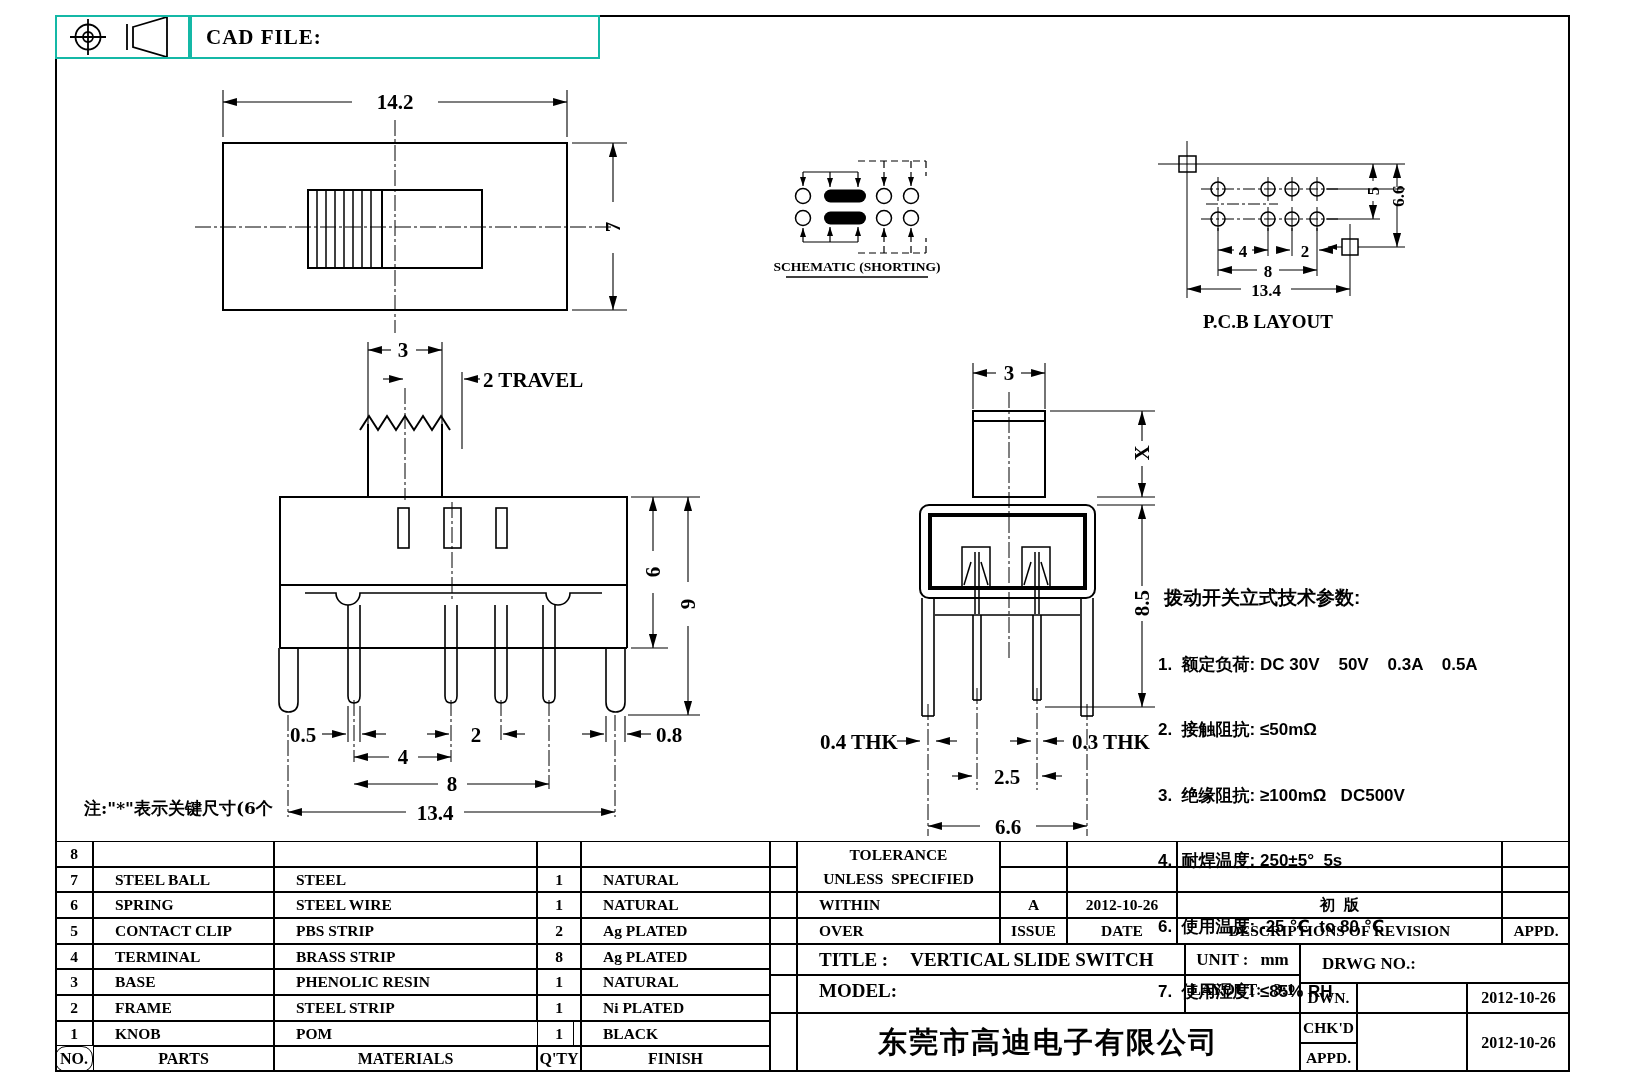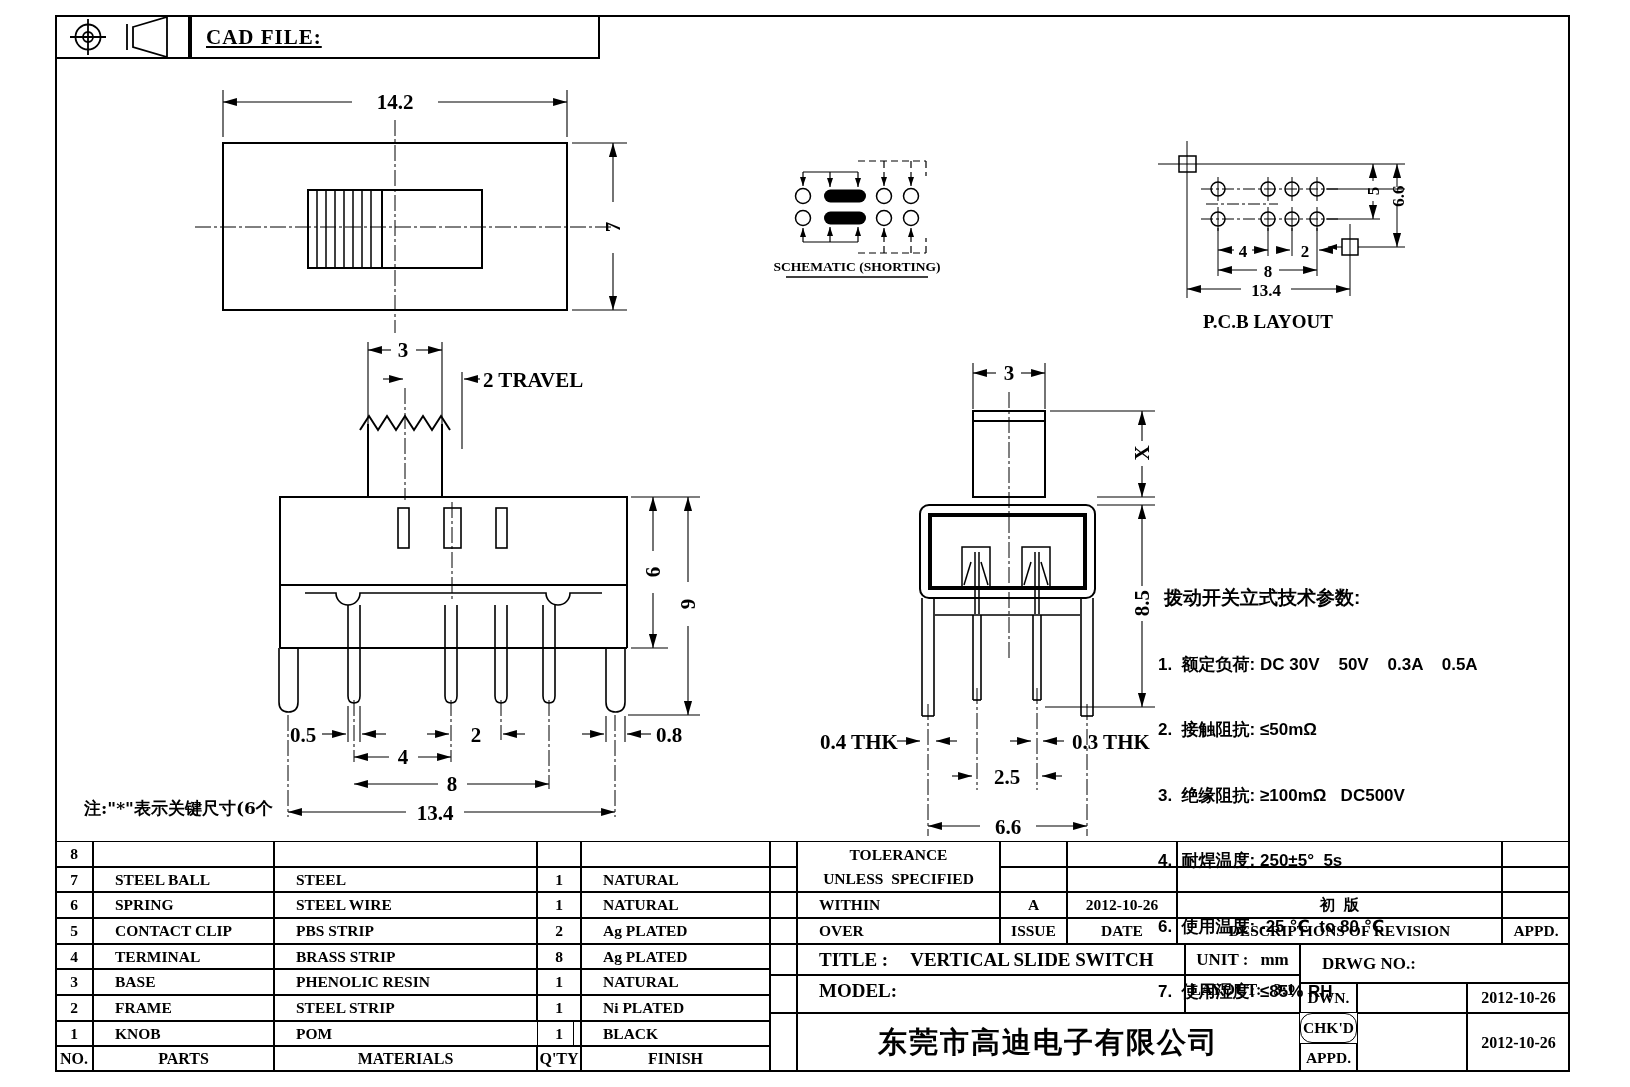--- a/index.html
+++ b/index.html
@@ -1,19 +1,19 @@
 <!DOCTYPE html>
 <html><head>
 <meta charset="utf-8">
 <style>
   html,body{margin:0;padding:0;background:#fff;}
   #sheet{position:relative;width:1630px;height:1087px;background:#fff;overflow:hidden;
          font-family:"Liberation Serif","DejaVu Serif",serif;color:#000;}
   #cadsvg{position:absolute;left:0;top:0;z-index:1;}
-  .box{position:absolute;box-sizing:border-box;border:2px solid #000000;background:transparent;z-index:2;text-decoration:underline;}
+  .box{position:absolute;box-sizing:border-box;border:2px solid #14b8a6;background:transparent;z-index:2;}
   .frame{position:absolute;box-sizing:border-box;border:2.5px solid #000;z-index:2;background:transparent;}
   .cell{position:absolute;box-sizing:border-box;border:1.6px solid #000;display:flex;align-items:center;
         justify-content:center;font-weight:bold;font-size:15.5px;z-index:3;background:transparent;
         white-space:pre;overflow:hidden;}
   .cell.left{justify-content:flex-start;padding-left:21px;}
   .hdr{font-size:16px;}
   svg text{font-family:"Liberation Serif","DejaVu Serif",serif;font-weight:bold;fill:#000;stroke:none;}
   .params{position:absolute;left:1158px;top:546px;width:440px;z-index:2;
           font-family:"Liberation Sans","DejaVu Sans",sans-serif;font-weight:bold;white-space:pre;}
   .params .t{font-size:19px;line-height:32px;padding-left:6px;}
@@ -387,21 +387,21 @@
   <div class="cell left" style="left:274px;top:995px;width:263px;height:26px;">STEEL STRIP</div>
   <div class="cell" style="left:537px;top:995px;width:44px;height:26px;">1</div>
   <div class="cell left" style="left:581px;top:995px;width:189px;height:26px;">Ni PLATED</div>
 
   <div class="cell" style="left:55px;top:1021px;width:38px;height:25px;">1</div>
   <div class="cell left" style="left:93px;top:1021px;width:181px;height:25px;">KNOB</div>
   <div class="cell left" style="left:274px;top:1021px;width:300px;height:25px;">POM</div>
   <div class="cell" style="left:537px;top:1021px;width:44px;height:25px;">1</div>
   <div class="cell left" style="left:581px;top:1021px;width:189px;height:25px;">BLACK</div>
 
-  <div class="cell hdr" style="left:55px;top:1046px;width:38px;height:26px;">NO.</div>
+  <div class="cell hdr" style="left:55px;top:1046px;width:38px;height:26px;border-radius:11px;">NO.</div>
   <div class="cell hdr" style="left:93px;top:1046px;width:181px;height:26px;">PARTS</div>
   <div class="cell hdr" style="left:274px;top:1046px;width:263px;height:26px;">MATERIALS</div>
   <div class="cell hdr" style="left:537px;top:1046px;width:44px;height:26px;">Q'TY</div>
   <div class="cell hdr" style="left:581px;top:1046px;width:189px;height:26px;">FINISH</div>
 
   <div class="cell" style="left:770px;top:841px;width:27px;height:26px;"></div>
   <div class="cell" style="left:770px;top:867px;width:27px;height:25px;"></div>
   <div class="cell" style="left:770px;top:892px;width:27px;height:26px;"></div>
   <div class="cell" style="left:770px;top:918px;width:27px;height:26px;"></div>
   <div class="cell" style="left:770px;top:944px;width:27px;height:31px;"></div>
@@ -448,18 +448,18 @@
   <div class="cell left" style="left:797px;top:975px;width:388px;height:38px;font-size:19px;align-items:flex-start;padding-top:4px;">MODEL:</div>
   <div class="cell" style="left:1185px;top:975px;width:115px;height:38px;font-size:16px;align-items:flex-start;padding-top:5px;">
     <span>LAYOUT:</span>
     <span style="margin-left:12px;">3:1</span>
   </div>
   <div class="cell company" style="left:797px;top:1013px;width:503px;height:59px;">东莞市高迪电子有限公司</div>
 
   <div class="cell" style="left:1300px;top:983px;width:57px;height:30px;">DWN.</div>
   <div class="cell" style="left:1357px;top:983px;width:110px;height:30px;"></div>
   <div class="cell" style="left:1467px;top:983px;width:103px;height:30px;font-size:16px;">2012-10-26</div>
-  <div class="cell" style="left:1300px;top:1013px;width:57px;height:30px;border-radius:12px;">CHK'D</div>
+  <div class="cell" style="left:1300px;top:1013px;width:57px;height:30px;">CHK'D</div>
   <div class="cell" style="left:1300px;top:1043px;width:57px;height:29px;">APPD.</div>
   <div class="cell" style="left:1357px;top:1013px;width:110px;height:59px;"></div>
   <div class="cell" style="left:1467px;top:1013px;width:103px;height:59px;font-size:16px;">2012-10-26</div>
 
 </div>
 
 </body></html>

